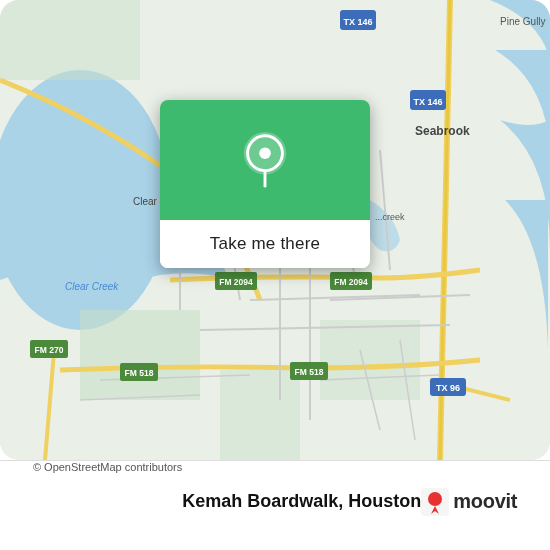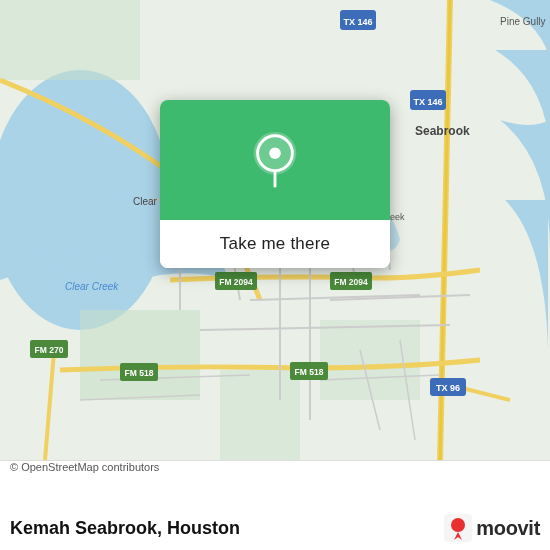--- a/index.html
+++ b/index.html
@@ -10,36 +10,37 @@
       font-family: Arial, sans-serif;
       position: relative;
     }
 
     #map-container {
       width: 550px;
       height: 460px;
       position: relative;
       overflow: hidden;
       background-color: #e8f0e8;
+      border-radius: 19px;
     }
 
     
     #map-svg {
       width: 100%;
       height: 100%;
       position: absolute;
       top: 0; left: 0;
     }
 
     
     #popup-card {
       position: absolute;
       top: 100px;
       left: 160px;
-      width: 230px;
+      width: 210px;
       background: white;
       border-radius: 8px;
       box-shadow: 0 4px 16px rgba(0,0,0,0.35);
       overflow: hidden;
       display: flex;
       flex-direction: column;
       align-items: center;
     }
 
     #popup-green-top {
@@ -68,22 +69,21 @@
       border: none;
       letter-spacing: 0.2px;
     }
 
     
     #bottom-bar {
       width: 550px;
       height: 90px;
       background: white;
       display: flex;
-      flex-direction: column;
-      justify-content: space-between;
+      justify-content: center;
       padding: 0 10px 8px 10px;
       border-top: 1px solid #ddd;
       position: relative;
     }
 
     #osm-attribution {
       font-size: 11px;
       color: #555;
       margin-bottom: 4px;
     }
@@ -210,21 +210,21 @@
         <path d="M26 44 Q26 44 26 58" stroke="white" stroke-width="3" stroke-linecap="round"></path>
       </svg>
     </div>
     <button id="popup-button">Take me there</button>
   </div>
 </div>
 
 <div id="bottom-bar">
   <div id="osm-attribution">© OpenStreetMap contributors</div>
   <div id="location-row">
-    <span id="location-name">Kemah Seabrook, Houston</span>
+    <span id="location-name">Kemah Boardwalk, Houston</span>
     <div id="moovit-logo">
 
       <svg id="moovit-icon" viewBox="0 0 28 28" xmlns="http://www.w3.org/2000/svg">
         <rect width="28" height="28" rx="4" fill="#f5f5f5"></rect>
 
         <ellipse cx="14" cy="11" rx="7" ry="7" fill="#e83030"></ellipse>
         <path d="M14 18 L10 26 L14 23 L18 26Z" fill="#e83030"></path>
         <circle cx="14" cy="11" rx="3" fill="white"></circle>
       </svg>
       <span id="moovit-text">moovit</span>

